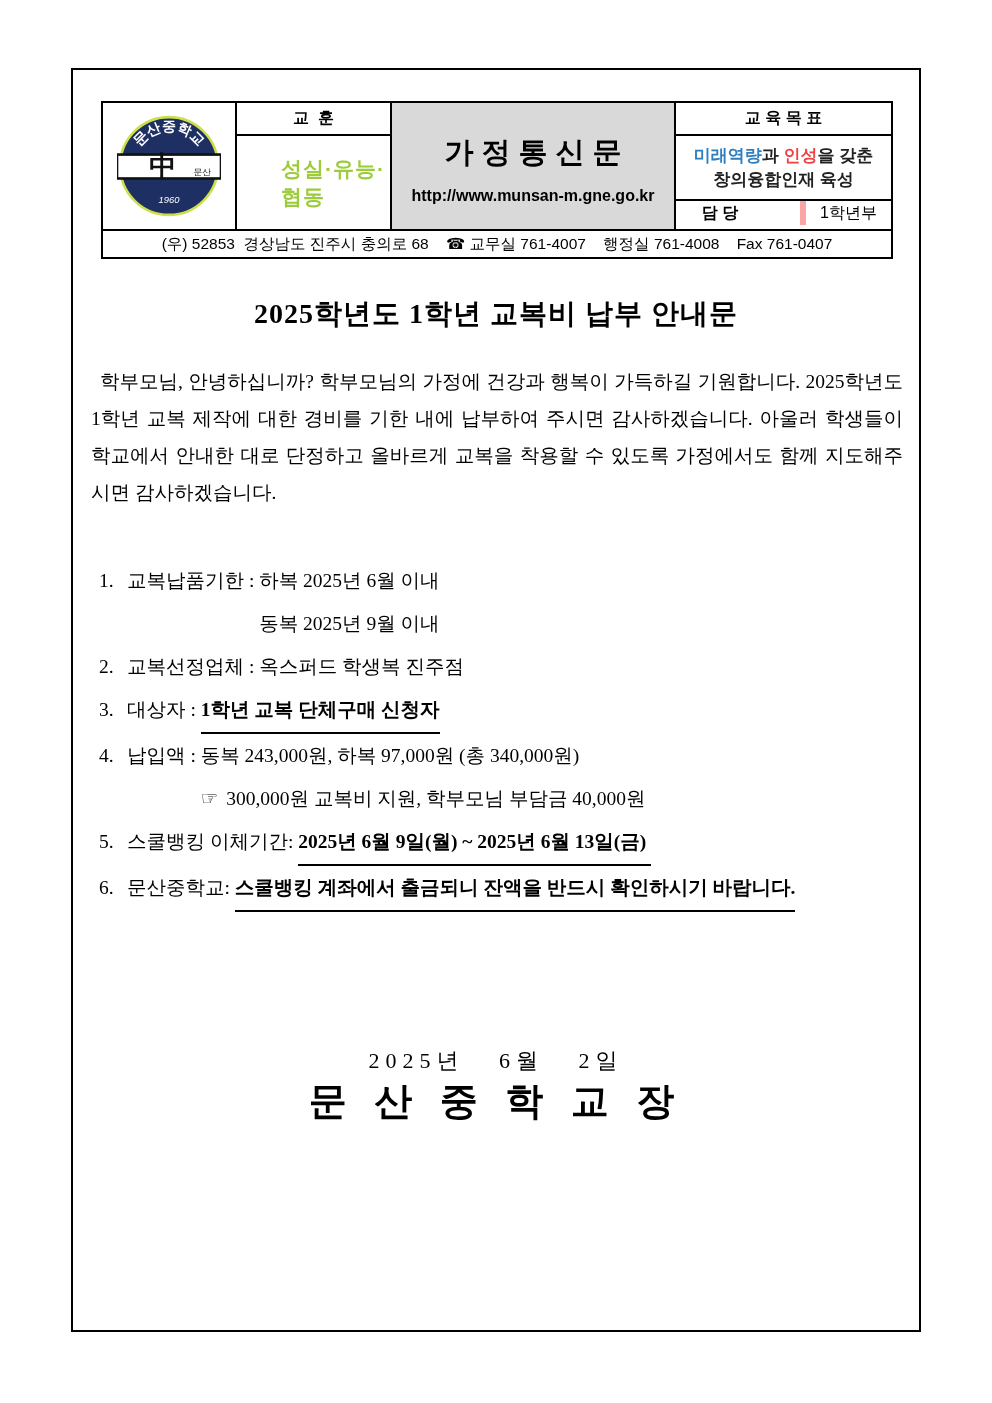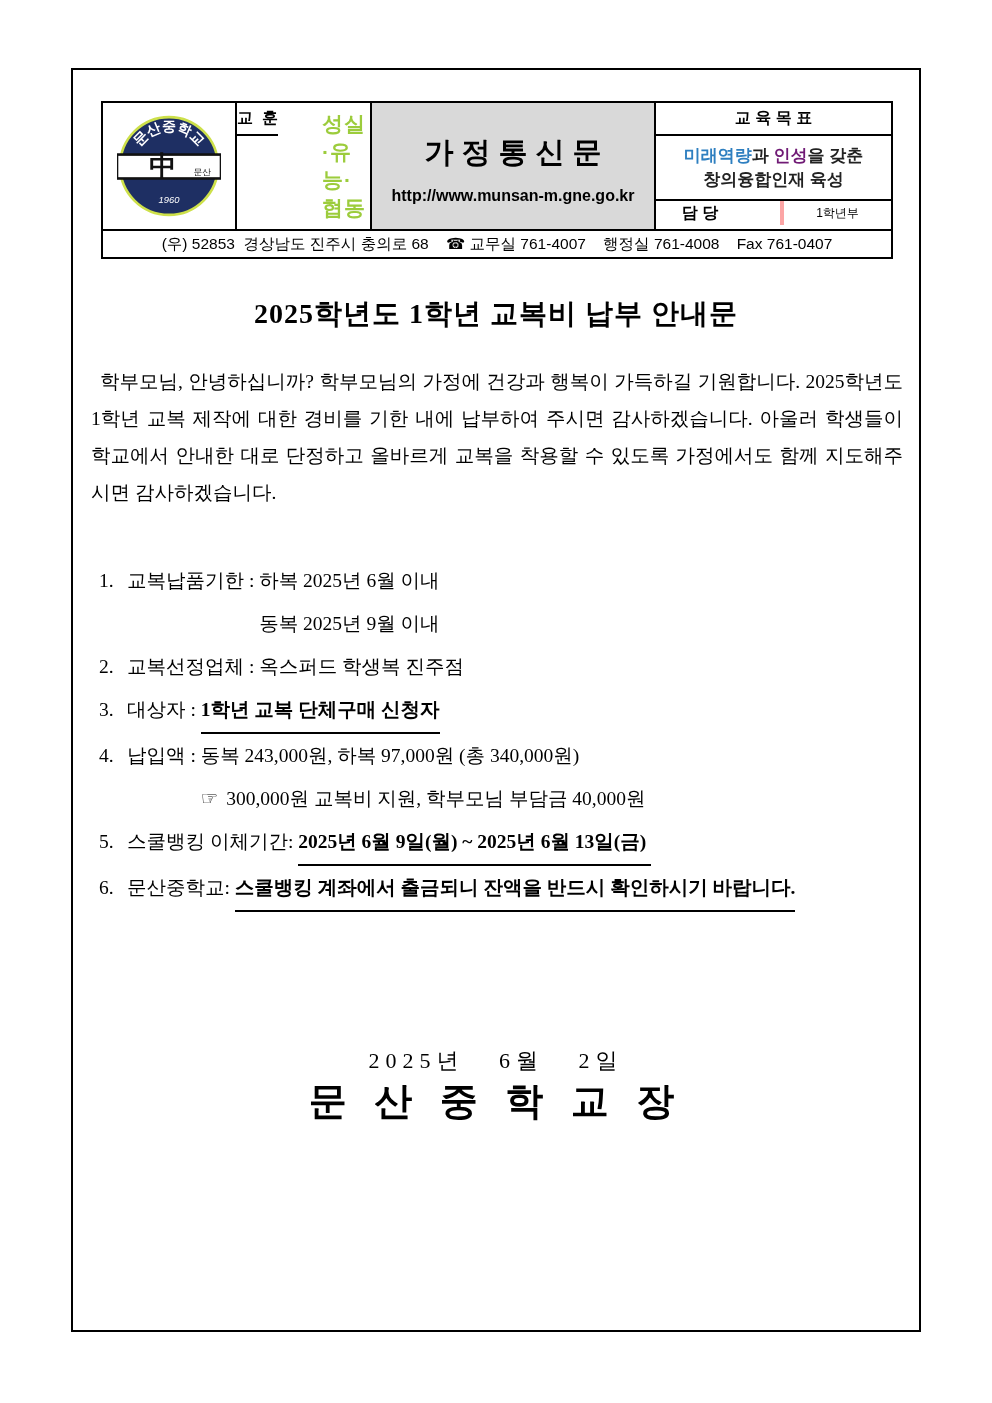--- a/index.html
+++ b/index.html
@@ -16,21 +16,21 @@
 
   
   .htable {
     margin:31px 0 0 28px; width:792px;
     border:2px solid #000;
     font-family:"Liberation Sans", sans-serif;
   }
   .htable-top { display:flex; height:126px; }
   .hcol { height:100%; }
   .logo-col { width:132px; display:flex; align-items:center; justify-content:center; }
-  .motto-col { width:135px; border-left:2px solid #000; display:flex; flex-direction:row; }
+  .motto-col { width:155px; border-left:2px solid #000; display:flex; flex-direction:column; }
   .notice-col { width:284px; border-left:2px solid #000; background:#d9d9d9;
     display:flex; flex-direction:column; align-items:center; justify-content:center; }
   .goal-col { flex:1; border-left:2px solid #000; display:flex; flex-direction:column; }
 
   .cell-head {
     height:33px; border-bottom:2px solid #000;
     display:flex; align-items:center; justify-content:center;
     font-weight:bold; font-size:16px; white-space:pre;
   }
   .motto-text {
@@ -39,30 +39,30 @@
   }
   .notice-title { font-size:29px; font-weight:bold; white-space:pre; margin-top:6px; }
   .notice-url  { font-size:16px; font-weight:bold; margin-top:14px; font-family:"Liberation Sans", sans-serif; }
 
   .goal-motto {
     height:63px; display:flex; flex-direction:column; align-items:center; justify-content:center;
     font-weight:bold; font-size:17px; line-height:24px; white-space:pre;
     font-family:"Liberation Sans", sans-serif;
   }
   .goal-blue { color:#2e7fc0; }
-  .goal-orange { color:#701a75; }
+  .goal-orange { color:#ef4444; }
   .goal-dark { color:#222; }
   .goal-staff { height:26px; border-top:2px solid #000; display:flex;gap:36px; }
   .staff-label {
     width:88px; display:flex; align-items:center; justify-content:center;
     font-weight:bold; font-size:16px; white-space:pre;
   }
   .staff-value {
-    flex:1; border-left:4px solid #fca5a5; display:flex; align-items:center; justify-content:center;
-    font-size:12px;
+    flex:1; border-left:6px solid #fca5a5; display:flex; align-items:center; justify-content:center;
+    font-size:16px;
   }
   .address-row {
     border-top:2px solid #000; height:28px;
     display:flex; align-items:center; justify-content:center;
     font-size:15.5px; white-space:pre;
     font-family:Liberation Sans, sans-serif;
   }
 
   
   .doc-title {

